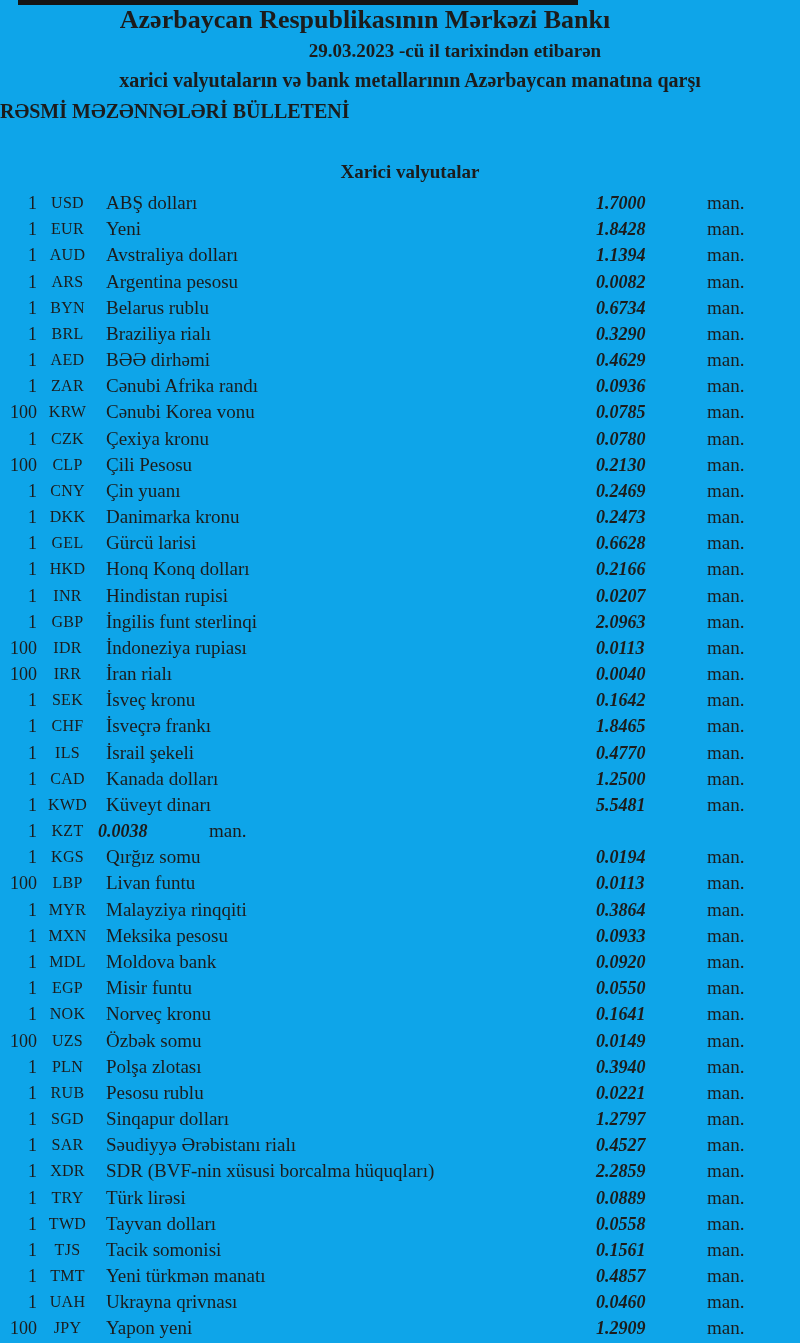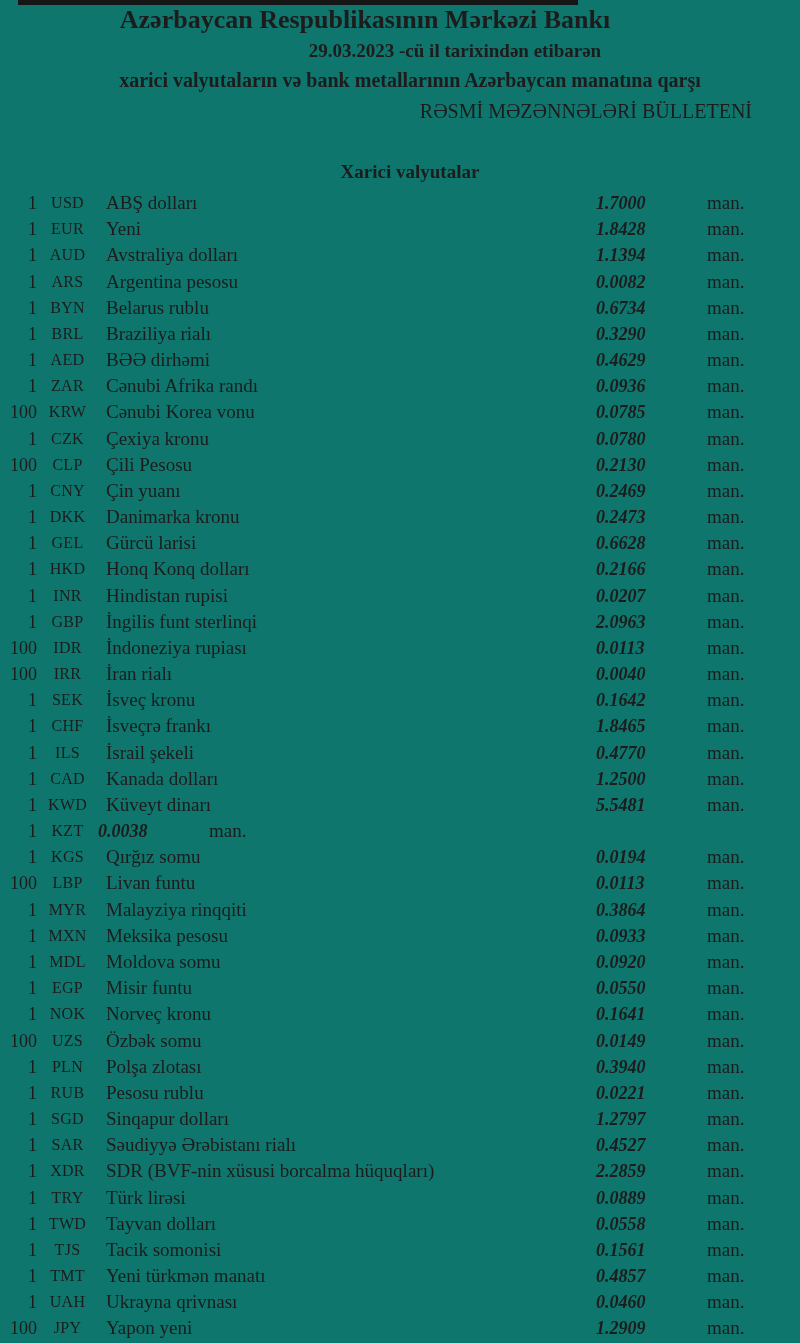--- a/index.html
+++ b/index.html
@@ -10,21 +10,21 @@
   body {
     width: 800px;
     height: 1343px;
     font-family: "Liberation Serif", "DejaVu Serif", serif;
     color: #1c1c1c;
   }
   .page {
     position: relative;
     width: 800px;
     height: 1343px;
-    background: #0f766e;
+    background: #0ea5e9;
     overflow: hidden;
   }
   .top-bar {
     position: absolute;
     left: 18px;
     top: 0;
     width: 560px;
     height: 5px;
     background: #151515;
   }
@@ -56,23 +56,23 @@
     text-align: center;
     font-size: 20px;
     font-weight: bold;
     white-space: nowrap;
   }
   .hdr-sub2 {
     position: absolute;
     top: 100px;
     left: 0;
     width: 752px;
-    text-align: right;
+    text-align: left;
     font-size: 20px;
-    font-weight: normal;
+    font-weight: bold;
     white-space: nowrap;
   }
   .section-title {
     position: absolute;
     top: 161px;
     left: 0;
     width: 820px;
     text-align: center;
     font-size: 19px;
     font-weight: bold;
@@ -365,21 +365,21 @@
     <span class="qty">1</span>
     <span class="code">MXN</span>
     <span class="name">Meksika pesosu</span>
     <span class="rate">0.0933</span>
     <span class="unit">man.</span>
   </div>
 
   <div class="row">
     <span class="qty">1</span>
     <span class="code">MDL</span>
-    <span class="name">Moldova somu</span>
+    <span class="name">Moldova bank</span>
     <span class="rate">0.0920</span>
     <span class="unit">man.</span>
   </div>
 
   <div class="row">
     <span class="qty">1</span>
     <span class="code">EGP</span>
     <span class="name">Misir funtu</span>
     <span class="rate">0.0550</span>
     <span class="unit">man.</span>

